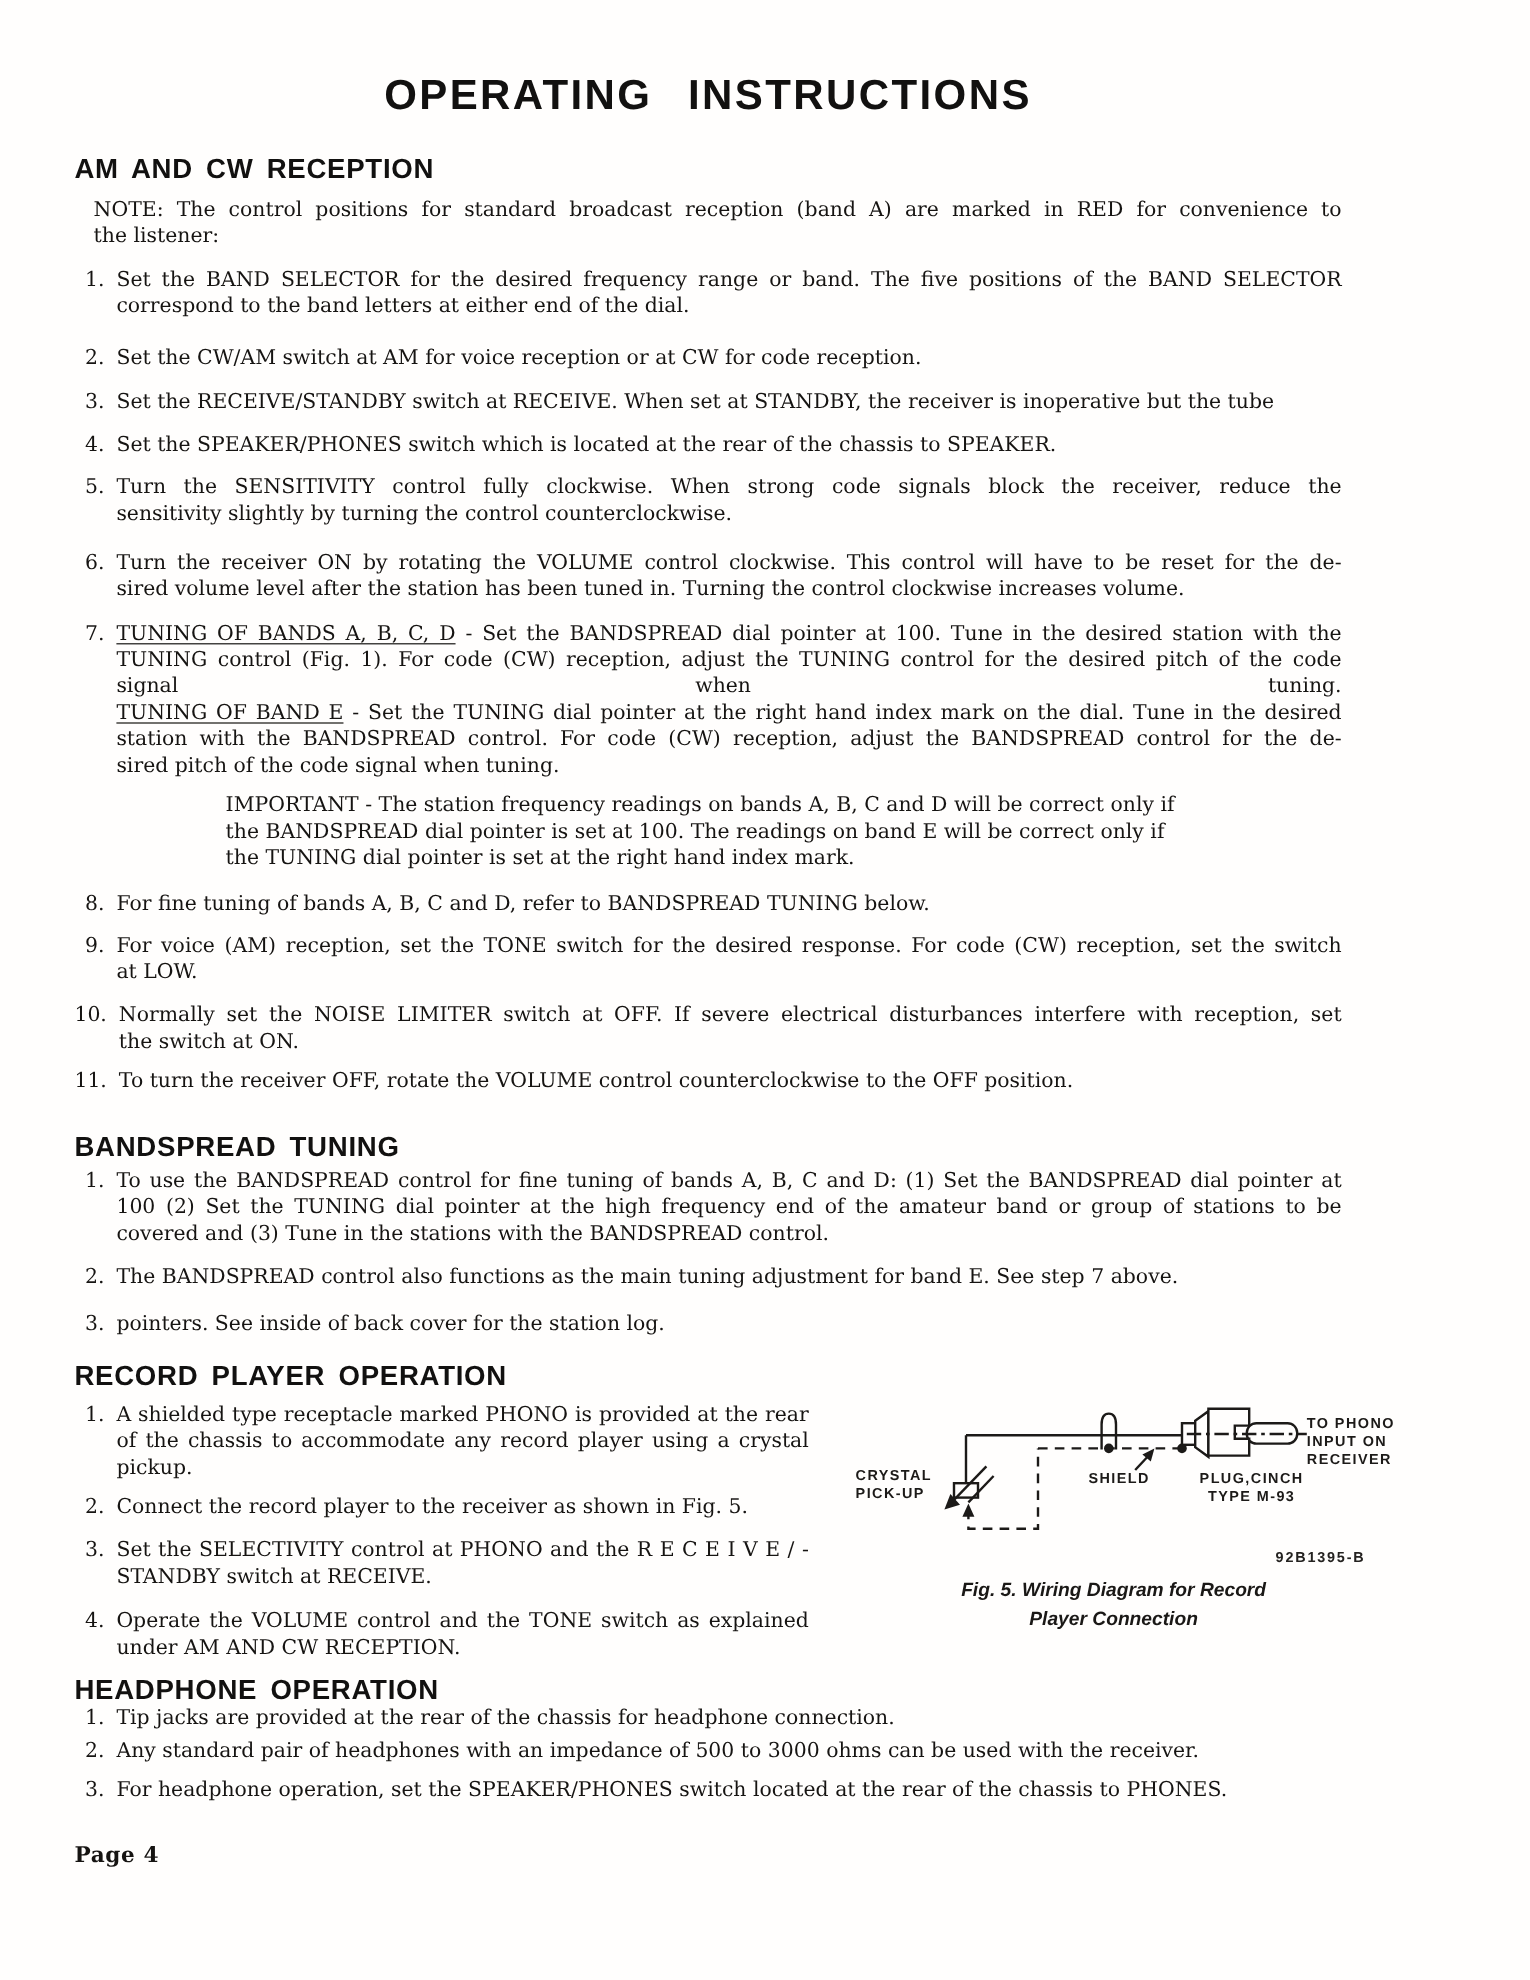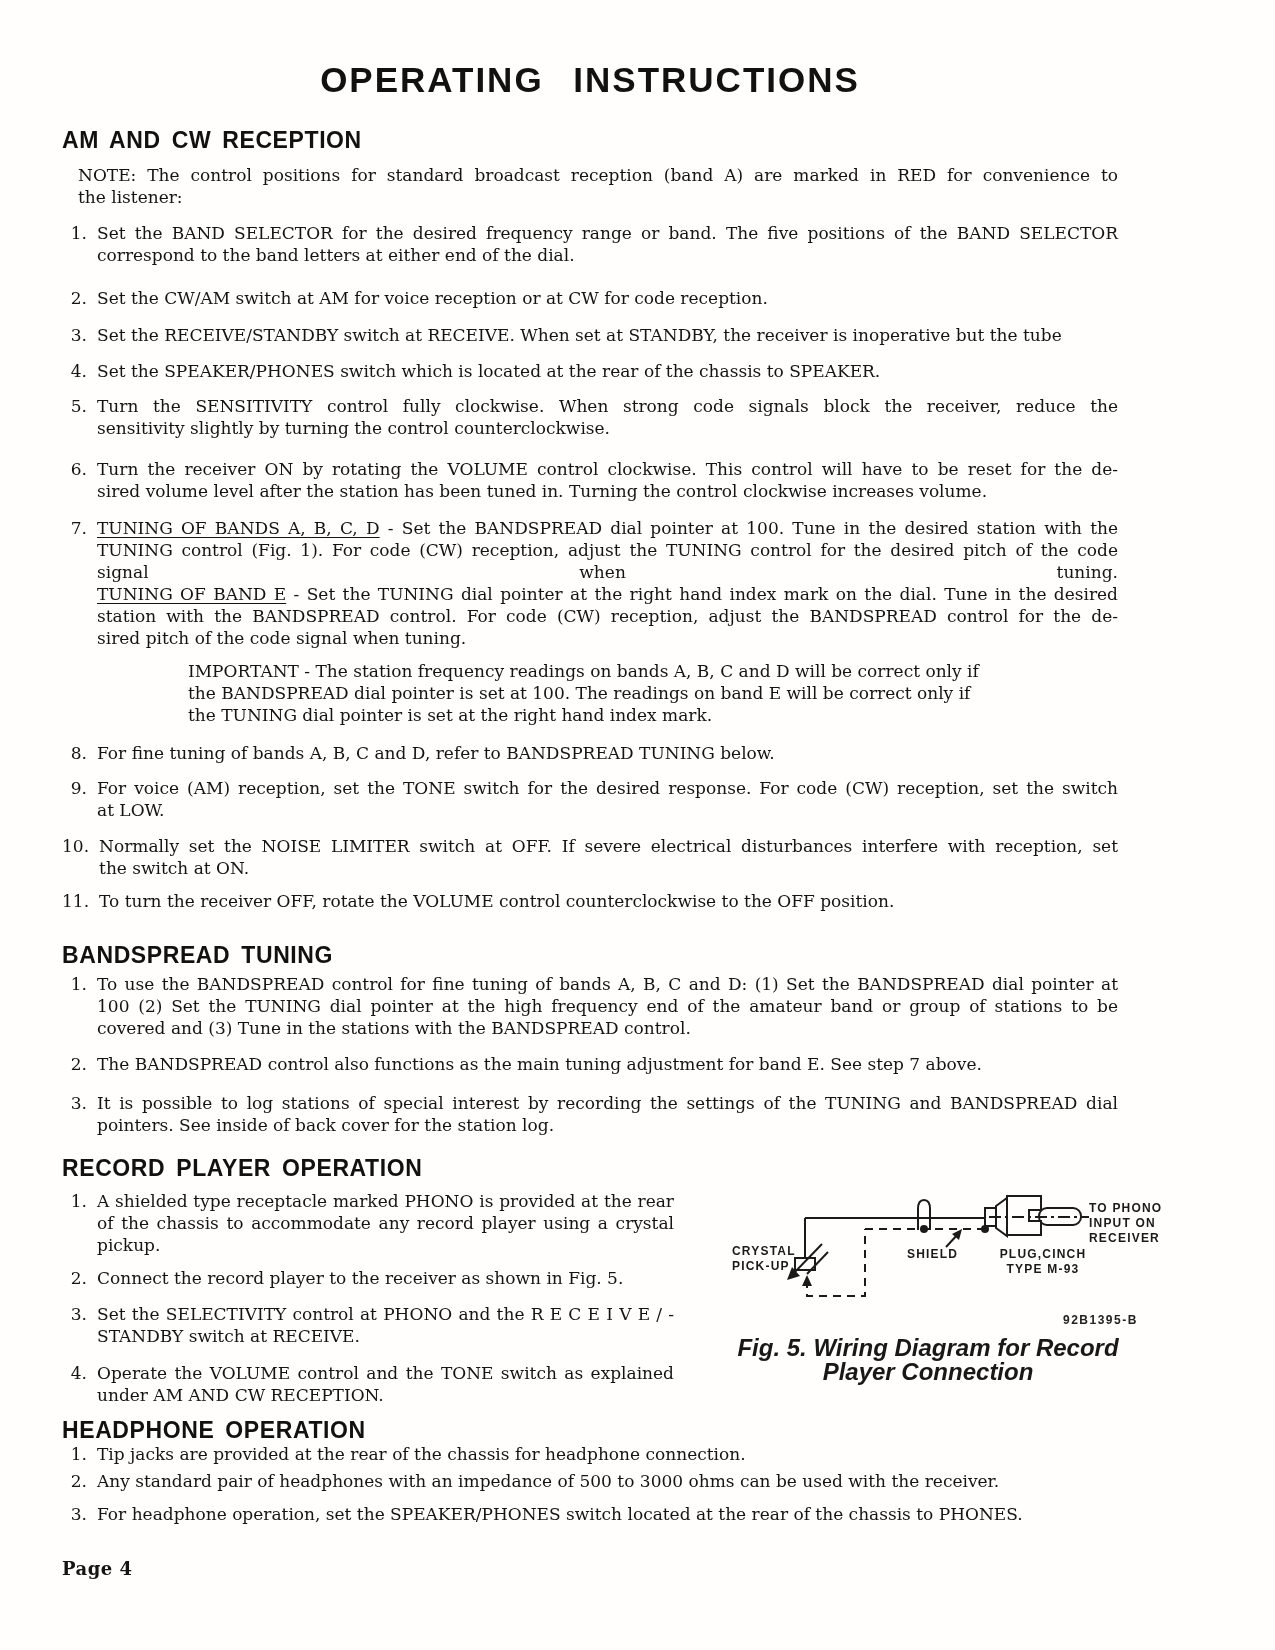--- a/index.html
+++ b/index.html
@@ -46,21 +46,21 @@
   .fig-part{
     position:absolute;left:380px;top:131px;
     font-family:"Liberation Sans", sans-serif;
     font-weight:bold;font-size:12px;letter-spacing:1.5px;color:#242220;
   }
   .fig-caption{
     position:absolute;left:0;top:158px;width:100%;
     text-align:center;
     font-family:"Liberation Sans", sans-serif;
     font-weight:bold;font-style:italic;
-    font-size:24px;line-height:24px;color:#1a1816;
+    font-size:16px;line-height:24px;color:#1a1816;
   }
   .page-num{
     margin-top:33px;
     font-weight:bold;font-size:18px;letter-spacing:0.5px;
   }
   svg .ln{stroke:#1c1a18;stroke-width:2;fill:none;}
   svg .dash{stroke-dasharray:8 6;}
   svg .dashdot{stroke-dasharray:12 4 3 4;}
   svg .solidfill{fill:#1c1a18;stroke:none;}
   svg .white{fill:#fffefd;}
@@ -175,21 +175,20 @@
   </div>
   <div class="item" style="margin-top:14px">
     <span class="num">2.</span>
     <div class="txt">
         <div class="tl">The BANDSPREAD control also functions as the main tuning adjustment for band E.  See step 7 above.</div>
       </div>
   </div>
   <div class="item" style="margin-top:17px">
     <span class="num">3.</span>
     <div class="txt">
-        <div class="tl">It is possible to log stations of special interest by recording the settings of the TUNING and BANDSPREAD dial</div>
         <div class="tl">pointers.  See inside of back cover for the station log.</div>
       </div>
   </div>
 
   <div class="sec-head" style="margin-top:22px">RECORD PLAYER OPERATION</div>
 
   <div class="rp-row">
     <div class="rp-left">
       <div class="item" style="margin-top:12px">
         <span class="num">1.</span>
@@ -243,21 +242,21 @@
         <path class="ln" d="M263,69 L276,55"></path>
         <polygon class="solidfill" points="279,51 269,56 276,62"></polygon>
 
         <rect class="ln white" x="356" y="30" width="42" height="17" rx="8"></rect>
         <rect class="ln white" x="302" y="30" width="11" height="18"></rect>
         <polygon class="ln white" points="313,28 324,20 324,58 313,50"></polygon>
         <path class="ln white" d="M324,18 H358 V32 H346 V43 H358 V57 H324 Z"></path>
         <path class="ln dashdot" d="M306,39 H406"></path>
       </svg>
 
-      <div class="fig-label" style="left:49px;top:66px;">
+      <div class="fig-label" style="left:30px;top:66px;">
         <div>CRYSTAL</div>
         <div>PICK-UP</div>
       </div>
       <div class="fig-label" style="left:224px;top:69px;">SHIELD</div>
       <div class="fig-label" style="left:314px;top:69px;width:92px;text-align:center;">
         <div>PLUG,CINCH</div>
         <div>TYPE M-93</div>
       </div>
       <div class="fig-label" style="left:406px;top:23px;">
         <div>TO PHONO</div>

